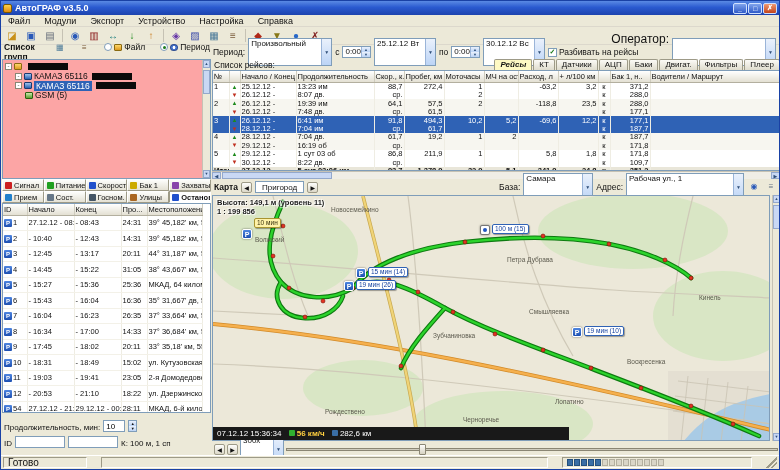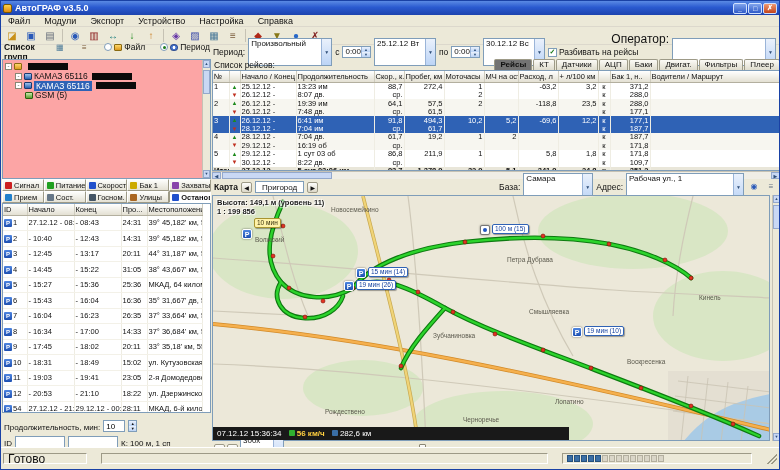--- a/index.html
+++ b/index.html
@@ -55,21 +55,21 @@
 .redact{display:inline-block;width:40px;height:7px;background:#0a0a0a;margin-left:2px;}
 .vscroll{position:absolute;top:0;right:0;bottom:0;width:8px;background:#ece9d8;border-left:1px solid #c6c2b4;display:flex;flex-direction:column;}
 .vscroll .sa{height:8px;background:#c9d8f4;border:1px solid #93a8cc;font-size:4px;text-align:center;line-height:6px;color:#30507a;}
 .vscroll .sthumbv{flex:0 0 24px;background:#c9d8f4;border:1px solid #93a8cc;margin-top:2px;}
 .vscroll .fill{flex:1;}
 
 .trips-panel{position:absolute;left:211px;top:58px;width:568px;height:120px;}
 .trips-head{height:11px;display:flex;align-items:flex-end;font-size:8.5px;padding-left:2px;}
 .tabs{margin-left:auto;display:flex;}
 .tab{font-size:8px;height:11px;line-height:10px;padding:0 5px;border:1px solid #9d9a87;border-bottom:none;background:linear-gradient(#fbfaf6,#dfdccd);border-radius:2px 2px 0 0;margin-left:1px;}
-.tab.active{background:#737373;font-weight:bold;}
+.tab.active{background:#fef9c3;font-weight:bold;font-style:italic;}
 .trips-wrap{position:absolute;top:11px;left:0;width:568px;bottom:8px;background:#fff;border:1px solid #7f9db9;overflow:hidden;}
 table{border-collapse:collapse;table-layout:fixed;}
 #trips-table{width:566px;}
 #trips-table thead td{height:11px;background:linear-gradient(#ffffff,#e3e0d3);border-right:1px solid #cfccbe;border-bottom:1px solid #b3af9f;font-size:7.5px;padding:0 1px;overflow:hidden;white-space:nowrap;}
 #trips-table tbody td{height:7.4px;line-height:7.4px;font-size:7.5px;padding:0 1px;border-right:1px solid #efede3;overflow:hidden;white-space:nowrap;}
 #trips-table tbody tr.alt td{background:#f7f6f0;}
 #trips-table tbody tr.sel td{background:#2f62b5;color:#fff;}
 #trips-table tbody tr.total td{background:#e9e6d9;font-weight:bold;}
 td.r{text-align:right;}td.c{text-align:center;}
 .tri-up{color:#1c8a1c;font-size:6px;}
@@ -108,21 +108,21 @@
 .p-icon{display:block;width:10px;height:10px;background:linear-gradient(#4f86e0,#1d4fb0);border:1px solid #fff;border-radius:2px;color:#fff;font-size:7px;font-weight:bold;text-align:center;line-height:9px;box-shadow:0 0 2px rgba(0,0,0,.6);}
 .sign-ico{display:block;width:10px;height:10px;background:#fff;border:1px solid #777;border-radius:2px;box-shadow:0 0 2px rgba(0,0,0,.5);position:relative;}
 .sign-ico::after{content:"";position:absolute;left:2px;top:2px;width:4px;height:4px;border-radius:50%;background:#2055c0;}
 .m-label{position:absolute;left:12px;top:-1px;background:#fff;border:1px solid #2f62b5;color:#123f9e;font-size:6.5px;line-height:8px;padding:0 2px;white-space:nowrap;border-radius:2px;box-shadow:1px 1px 1px rgba(0,0,0,.35);}
 .m-label.tt{background:#fff2a8;border-color:#a89430;color:#3a3310;position:static;display:inline-block;}
 .zoom-row{position:absolute;left:0;right:0;bottom:0;height:16px;display:flex;align-items:center;gap:2px;padding:0 2px;font-size:8px;}
 .slider{flex:1;height:11px;position:relative;}
 .slider .track{position:absolute;top:4px;left:0;right:0;height:3px;background:#cfccbe;border:1px solid #8a8674;}
 .slider .sthumb{position:absolute;top:0;left:27%;width:7px;height:11px;background:linear-gradient(#fdfdfb,#d6d2c2);border:1px solid #8a8674;border-radius:1px;}
 
-.statusbar{position:absolute;left:0;right:0;bottom:0;height:22px;display:flex;gap:14px;align-items:center;padding:1px 2px;border-top:1px solid #fff;background:#ece9d8;font-size:12px;}
+.statusbar{position:absolute;left:0;right:0;bottom:0;height:14px;display:flex;gap:14px;align-items:center;padding:1px 2px;border-top:1px solid #fff;background:#ece9d8;font-size:10px;}
 .sb-cell{height:11px;display:flex;align-items:center;padding:0 4px;border:1px solid;border-color:#9d9a87 #fff #fff #9d9a87;white-space:nowrap;overflow:hidden;}
 .ticks{display:flex;gap:1px;align-items:center;}
 .tick{width:6px;height:7px;background:#dad6c8;border:1px solid #b3af9f;}
 .tick.on{background:#3a6ea5;border-color:#24507e;}
 .grip{width:11px;height:11px;background:linear-gradient(135deg,transparent 50%,#9d9a87 50%,#9d9a87 60%,transparent 60%,transparent 70%,#9d9a87 70%,#9d9a87 80%,transparent 80%);}
 </style>
 </head>
 <body>
 
 <div id="app">

